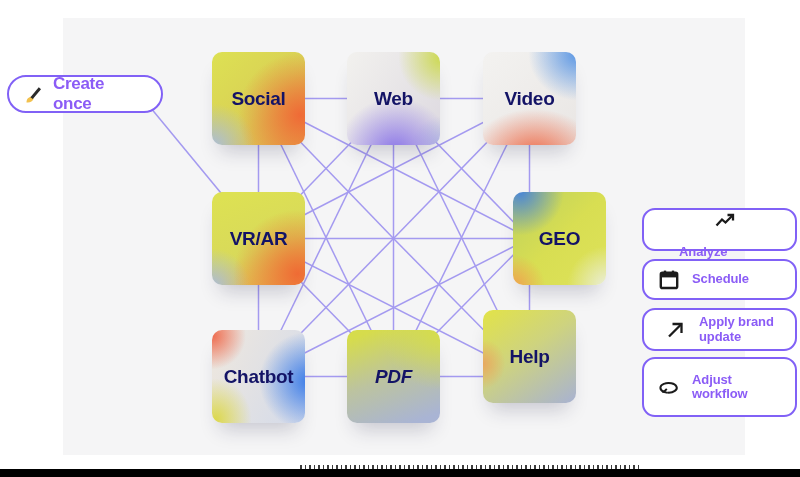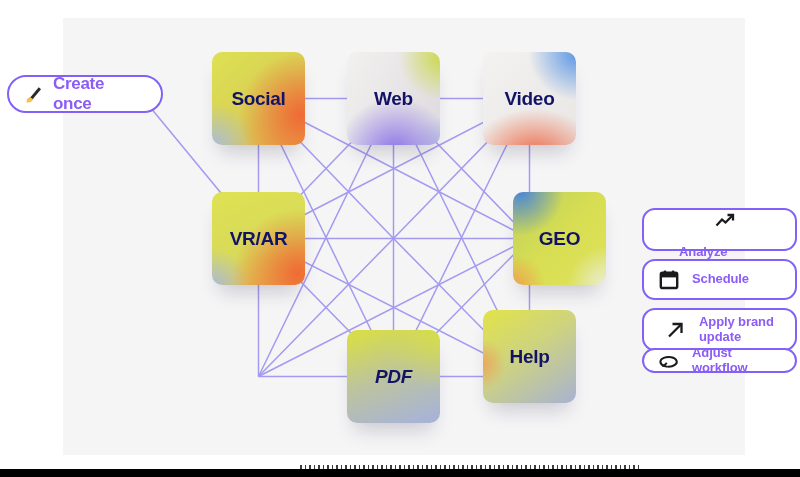--- a/index.html
+++ b/index.html
@@ -52,21 +52,21 @@
       linear-gradient(145deg,#e2e348 0%,#ced37f 45%,#a8b2d2 100%);}
 
   .pill{position:absolute;z-index:3;background:#ffffff;border:2px solid #8161f6;
         display:flex;align-items:center;color:#8b5cf6;font-weight:bold;box-sizing:border-box;}
   .create-once{left:7px;top:75px;width:156px;height:38px;border-radius:19px;
         gap:9px;padding:0 14px;font-size:17px;letter-spacing:-0.3px;}
   .action{left:642px;width:155px;border-radius:13px;gap:11px;padding:0 0 0 13px;
         font-size:13px;line-height:1.1;letter-spacing:-0.1px;}
   .action .lbl{width:94px;}
   .a-0{top:208px;height:43px;flex-direction:column;} .a-1{top:259px;height:41px;}
-  .a-2{top:308px;height:43px;padding-left:20px;} .a-3{top:348px;height:25px;}
+  .a-2{top:308px;height:43px;padding-left:20px;} .a-3{top:357px;height:60px;}
   .icn{flex:0 0 auto;display:flex;}
 
   .anchor{position:absolute;left:150px;top:107px;width:0;height:0;z-index:0;}
   .letterbox{position:absolute;left:0;top:469px;width:800px;height:8px;background:#000000;z-index:4;}
   .micro-caption{position:absolute;left:300px;top:465px;width:340px;height:4px;z-index:4;opacity:.85;
         background:repeating-linear-gradient(90deg,#1a1a1a 0 2px,transparent 2px 5px,#1a1a1a 5px 6px,transparent 6px 9px);}
 </style>
 </head>
 <body>
 
@@ -125,20 +125,23 @@
     </div>
   <div class="tile t-video">
       <span>Video</span>
     </div>
   <div class="tile t-vrar">
       <span>VR/AR</span>
     </div>
   <div class="tile t-geo">
       <span>GEO</span>
     </div>
+  <div class="tile t-chatbot">
+      <span>Chatbot</span>
+    </div>
   <div class="tile t-pdf">
       <span>PDF</span>
     </div>
   <div class="tile t-help">
       <span>Help</span>
     </div>
 
   <div class="pill action a-0">
     <span class="icn">
       <svg viewBox="0 0 24 24" width="24" height="24" fill="none" stroke="#1b1b1b" stroke-width="2.3">

